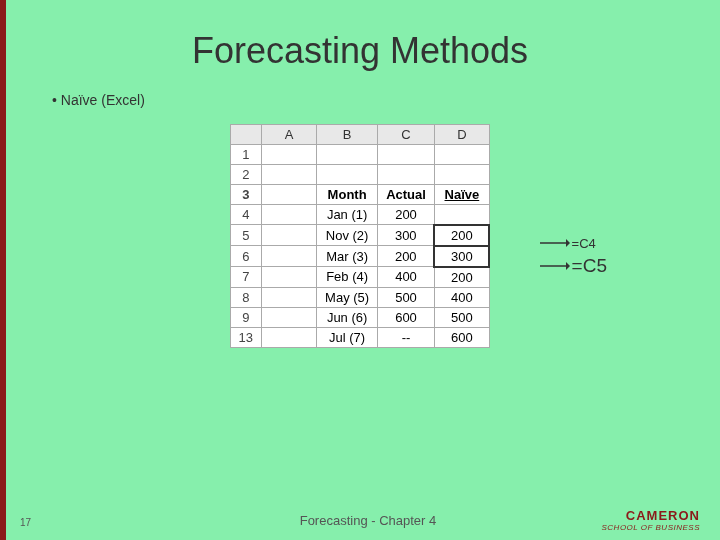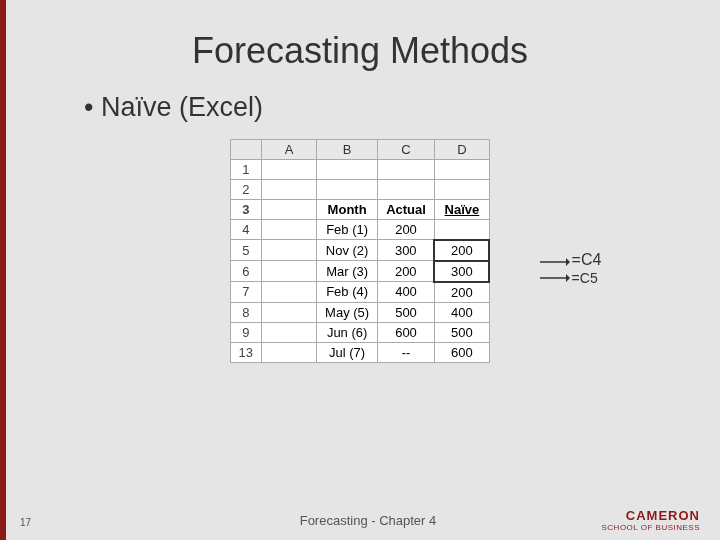--- a/index.html
+++ b/index.html
@@ -8,39 +8,39 @@
       height: 540px;
       background: #fff;
       font-family: Arial, sans-serif;
       position: relative;
       overflow: hidden;
     }
 
     .slide {
       width: 720px;
       height: 540px;
-      background: #e5e5e5;
+      background: #86efac;
       position: relative;
       padding: 20px 40px;
     }
 
     .title {
       text-align: center;
       font-size: 36px;
       font-weight: normal;
       color: #333;
       margin-bottom: 20px;
       margin-top: 10px;
     }
 
     .bullet {
-      font-size: 27px;
+      font-size: 14px;
       color: #333;
       margin-bottom: 16px;
-      margin-left: 44px;
+      margin-left: 12px;
     }
 
     .excel-container {
       display: flex;
       justify-content: center;
       margin-top: 5px;
     }
 
     .excel-wrapper {
       position: relative;
@@ -143,20 +143,21 @@
       font-weight: bold;
       color: #8B1A1A;
       letter-spacing: 1px;
     }
 
     .cameron-subtitle {
       font-size: 8px;
       color: #8B1A1A;
       letter-spacing: 0.5px;
       text-transform: uppercase;
+      font-style: italic;
     }
 
     .page-num {
       position: absolute;
       bottom: 12px;
       left: 20px;
       font-size: 10px;
       color: #555;
     }
 
@@ -212,21 +213,21 @@
           <td class="row-num">3</td>
           <td></td>
           <td style="font-weight:bold;">Month</td>
           <td style="font-weight:bold;">Actual</td>
           <td class="naive-header">Naïve</td>
         </tr>
 
         <tr class="data-row">
           <td class="row-num">4</td>
           <td></td>
-          <td>Feb (1)</td>
+          <td>Jan (1)</td>
           <td>200</td>
           <td></td>
         </tr>
 
         <tr class="data-row">
           <td class="row-num">5</td>
           <td></td>
           <td>Nov (2)</td>
           <td>300</td>
           <td class="cell-highlight">200</td>
@@ -267,28 +268,28 @@
         <tr class="data-row">
           <td class="row-num">13</td>
           <td></td>
           <td>Jul (7)</td>
           <td>--</td>
           <td>600</td>
         </tr>
       </tbody>
         </table>
 
-      <div style="position:absolute; top: 112px; left: 310px; display:flex; align-items:flex-end; font-size:16px; color:#333;">
+      <div style="position:absolute; top: 112px; left: 310px; display:flex; align-items:flex-start; font-size:13px; color:#333;">
         <svg width="30" height="14" style="margin-right:2px;">
           <line x1="0" y1="7" x2="26" y2="7" stroke="#333" stroke-width="1.5"></line>
           <polygon points="26,3 30,7 26,11" fill="#333"></polygon>
         </svg>
         <span>=C4</span>
       </div>
-      <div style="position:absolute; top: 131px; left: 310px; display:flex; align-items:center; font-size:14px; color:#333;">
+      <div style="position:absolute; top: 131px; left: 310px; display:flex; align-items:center; font-size:19px; color:#333;">
         <svg width="30" height="14" style="margin-right:2px;">
           <line x1="0" y1="7" x2="26" y2="7" stroke="#333" stroke-width="1.5"></line>
           <polygon points="26,3 30,7 26,11" fill="#333"></polygon>
         </svg>
         <span>=C5</span>
       </div>
     </div>
   </div>
 
   <div class="footer">

